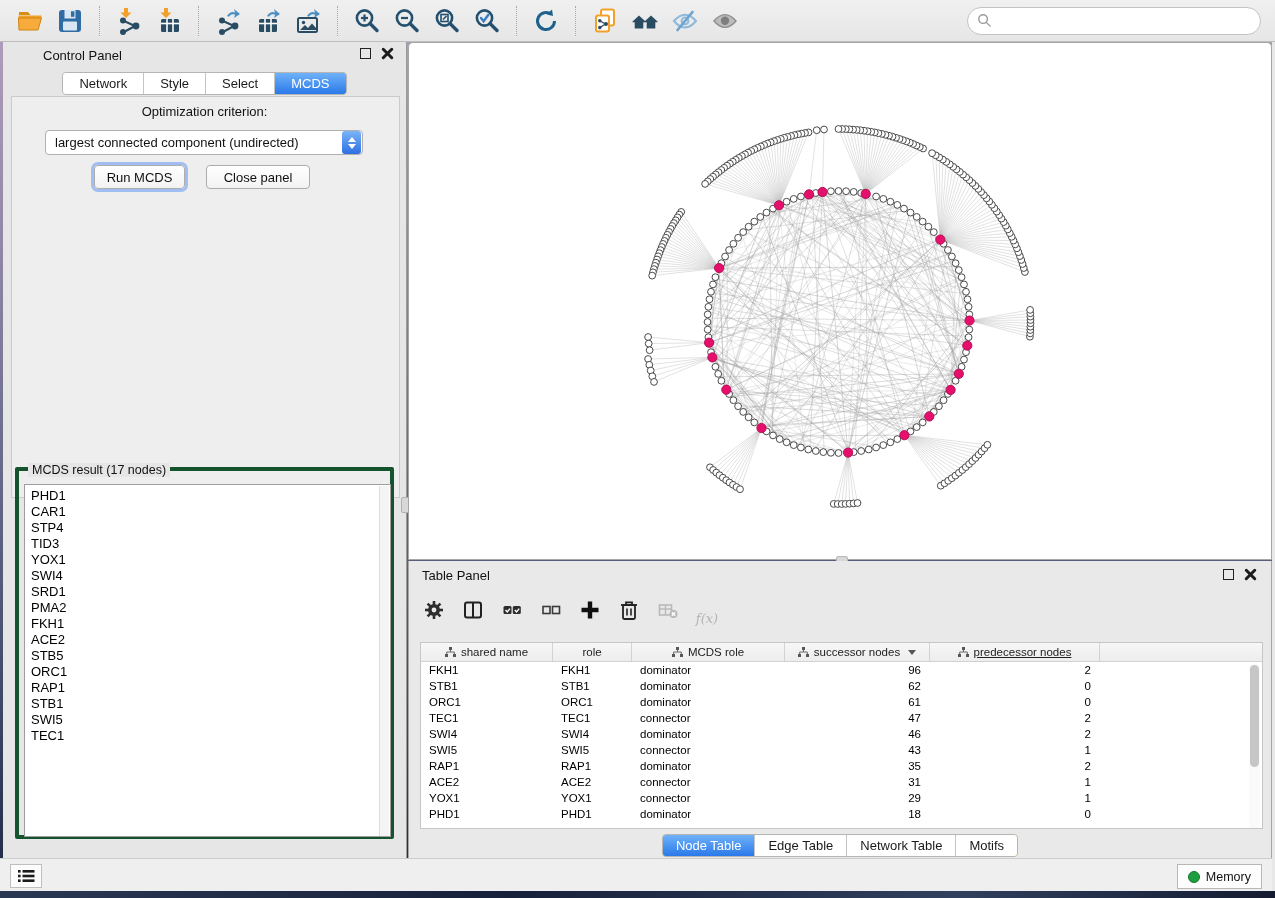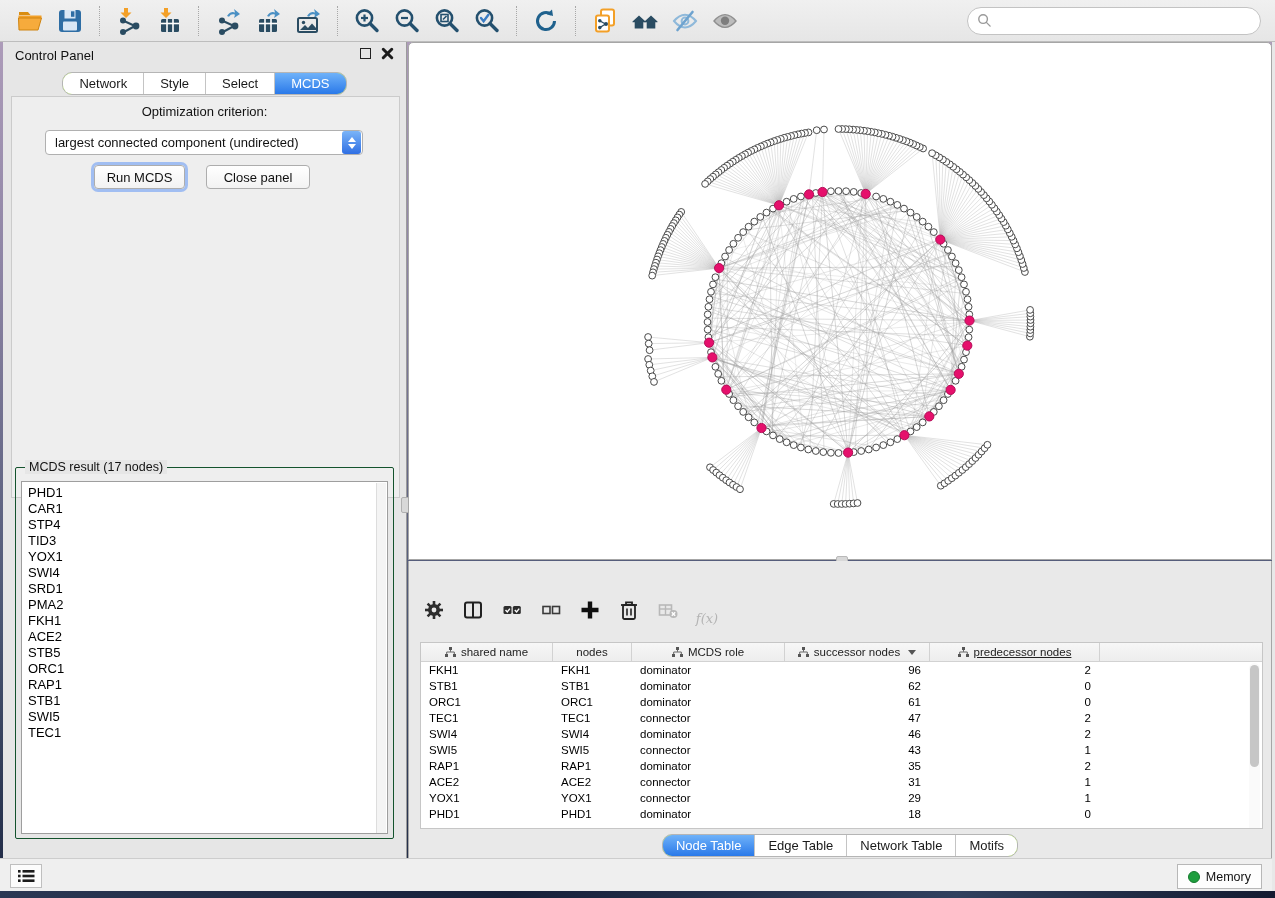--- a/index.html
+++ b/index.html
@@ -14,46 +14,46 @@
   .tsep { width:1px; height:30px; border-left:1px dotted #a8a8a8; margin:0 9px; }
   .search-wrap { margin-left:auto; margin-right:4px; width:294px; height:28px; background:#fff; border:1px solid #c3c3c3; border-radius:14px; display:flex; align-items:center; padding:0 9px; }
   .search-wrap svg { width:15px; height:15px; margin-right:6px; flex:none; }
   .search-wrap input { border:none; outline:none; background:transparent; flex:1; font-size:12px; font-family:"Liberation Sans",sans-serif; }
 
   
   .right-strip { position:absolute; right:0; top:42px; width:3px; height:849px; background:#e8e8e8; }
   .bottom-strip { position:absolute; left:0; top:891px; width:1275px; height:7px; background:linear-gradient(90deg,#2b3854,#17203a 40%,#31405e 75%,#141b31); }
 
   
-  .control-panel { position:absolute; left:3px; top:42px; width:404px; height:816px; background:#e6e6e6; border-right:1px solid #9b9b9b; }
+  .control-panel { position:absolute; left:3px; top:42px; width:404px; height:816px; background:#e6e6e6; border-right:1px solid #9b9b9b;padding-left:28px; }
   .panel-header { position:relative; height:26px; display:flex; align-items:center; padding:0 12px; font-size:13px; color:#111; }
   .panel-header .win-icons { position:absolute; right:12px; top:5px; display:flex; gap:10px; align-items:center; }
   .win-float { width:11px; height:11px; border:1.6px solid #222; background:transparent; }
   .win-close { width:13px; height:13px; position:relative; }
   .win-close:before, .win-close:after { content:""; position:absolute; left:-1px; top:5px; width:15px; height:3px; background:#1c1c1c; border-radius:2px; }
   .win-close:before { transform:rotate(45deg); } .win-close:after { transform:rotate(-45deg); }
 
   .cp-tabs { position:absolute; left:0; top:30px; width:100%; display:flex; justify-content:center; }
-  .tabgroup { display:flex; background:#bef264; border:1px solid #b5b5b5; border-radius:10px; overflow:hidden; }
+  .tabgroup { display:flex; background:#bef264; border:1px solid #b5b5b5; border-radius:4px; overflow:hidden; }
   .tabgroup .tab { font-size:13px; color:#1a1a1a; padding:3px 16px; border-right:1px solid #c4c4c4; background:#fff; }
   .tabgroup .tab:last-child { border-right:none; }
   .tabgroup .tab.active { background:linear-gradient(#6fb2f9,#2a79e9); color:#fff; }
 
   .cp-inner { position:absolute; left:8px; top:54px; width:389px; height:402px; background:#eeeeee; border:1px solid #cbcbcb; }
   .opt-label { position:absolute; left:0; top:62px; width:100%; text-align:center; font-size:13px; color:#111; }
   .dropdown { position:absolute; left:42px; top:88px; width:318px; height:25px; background:#fff; border:1px solid #b0b0b0; border-radius:4px; display:flex; align-items:center; }
   .dropdown .dd-text { flex:1; font-size:13px; color:#111; padding-left:9px; white-space:nowrap; }
   .dd-stepper { width:19px; height:23px; margin-right:1px; border-radius:3px; background:linear-gradient(#7ab4f8,#2f6fe3); display:flex; flex-direction:column; align-items:center; justify-content:center; gap:2px; }
   .dd-stepper i { width:0; height:0; border-left:4px solid transparent; border-right:4px solid transparent; }
   .dd-up { border-bottom:5px solid #fff; } .dd-down { border-top:5px solid #fff; }
   .btn { position:absolute; height:24px; background:linear-gradient(#ffffff,#f2f2f2); border:1px solid #adadad; border-radius:4px; font-size:13px; color:#111; display:flex; align-items:center; justify-content:center; }
   .btn-run { left:91px; top:123px; width:91px; box-shadow:0 0 0 3px rgba(120,165,245,.65); }
   .btn-closepanel { left:203px; top:123px; width:104px; }
 
-  .groupbox { position:absolute; left:12px; top:425px; width:379px; height:372px; border:1px solid #14532d; border-radius:2px; }
+  .groupbox { position:absolute; left:12px; top:425px; width:379px; height:372px; border:4px solid #14532d; border-radius:2px; }
   .groupbox-title { position:absolute; left:9px; top:-8px; background:#e6e6e6; padding:0 4px; font-size:12.5px; color:#111; }
   .mcds-list { position:absolute; left:5px; top:13px; width:367px; height:353px; background:#fff; border:1px solid #9e9e9e; overflow:hidden; }
   .mcds-list ul { list-style:none; padding:3px 0 0 6px; }
   .mcds-list li { font-size:13px; line-height:16px; color:#000; }
   .list-scroll { position:absolute; right:1px; top:1px; width:10px; height:351px; background:#f4f4f4; border-left:1px solid #ddd; }
 
   
   .v-split-handle { position:absolute; left:401px; top:497px; width:9px; height:16px; background:#d8d8d8; border:1px solid #b0b0b0; border-radius:2px; }
   .h-split-handle { position:absolute; left:836px; top:556px; width:12px; height:7px; background:#d8d8d8; border:1px solid #b9b9b9; border-radius:2px; }
 
@@ -1009,20 +1009,27 @@
         <circle cx="352.5" cy="364.0" r="4.6" fill="#e6106c" stroke="#b40d58" stroke-width="1"></circle>
         <circle cx="317.3" cy="325.7" r="4.6" fill="#e6106c" stroke="#b40d58" stroke-width="1"></circle>
         <circle cx="303.4" cy="293.4" r="4.6" fill="#e6106c" stroke="#b40d58" stroke-width="1"></circle>
         <circle cx="300.1" cy="278.7" r="4.6" fill="#e6106c" stroke="#b40d58" stroke-width="1"></circle>
         <circle cx="310.1" cy="204.1" r="4.6" fill="#e6106c" stroke="#b40d58" stroke-width="1"></circle>
       </svg>
   </div>
   <div class="h-split-handle"></div>
 
   <div class="table-panel">
+    <div class="tp-header">
+      <span>Table Panel</span>
+      <span class="win-icons">
+        <span class="win-float"></span>
+        <span class="win-close"></span>
+      </span>
+    </div>
     <div class="tp-toolbar">
       <div class="ttbtn">
         <svg viewBox="0 0 22 22">
           <g stroke="#2e2e2e" stroke-width="2.6">
             <line x1="11" y1="2" x2="11" y2="20"></line>
               <line x1="2" y1="11" x2="20" y2="11"></line>
             <line x1="4.6" y1="4.6" x2="17.4" y2="17.4"></line>
               <line x1="4.6" y1="17.4" x2="17.4" y2="4.6"></line>
           </g>
           <circle cx="11" cy="11" r="6" fill="#2e2e2e"></circle>
@@ -1082,21 +1089,21 @@
           <div class="th" style="width: 132px;">
             <svg viewBox="0 0 11 11" width="11" height="11">
               <path d="M5.5 2.8v2M1.7 7V5h7.6v2" stroke="#666" fill="none" stroke-width="1"></path>
               <rect x="4" y="0" width="3" height="3" fill="#555"></rect>
               <rect x="0" y="7" width="3" height="3" fill="#555"></rect>
               <rect x="8" y="7" width="3" height="3" fill="#555"></rect>
             </svg>
             <span>shared name</span>
           </div>
           <div class="th" style="width: 79px;">
-            <span>nodes</span>
+            <span>role</span>
           </div>
           <div class="th" style="width: 153px;">
             <svg viewBox="0 0 11 11" width="11" height="11">
               <path d="M5.5 2.8v2M1.7 7V5h7.6v2" stroke="#666" fill="none" stroke-width="1"></path>
               <rect x="4" y="0" width="3" height="3" fill="#555"></rect>
               <rect x="0" y="7" width="3" height="3" fill="#555"></rect>
               <rect x="8" y="7" width="3" height="3" fill="#555"></rect>
             </svg>
             <span>MCDS role</span>
           </div>

